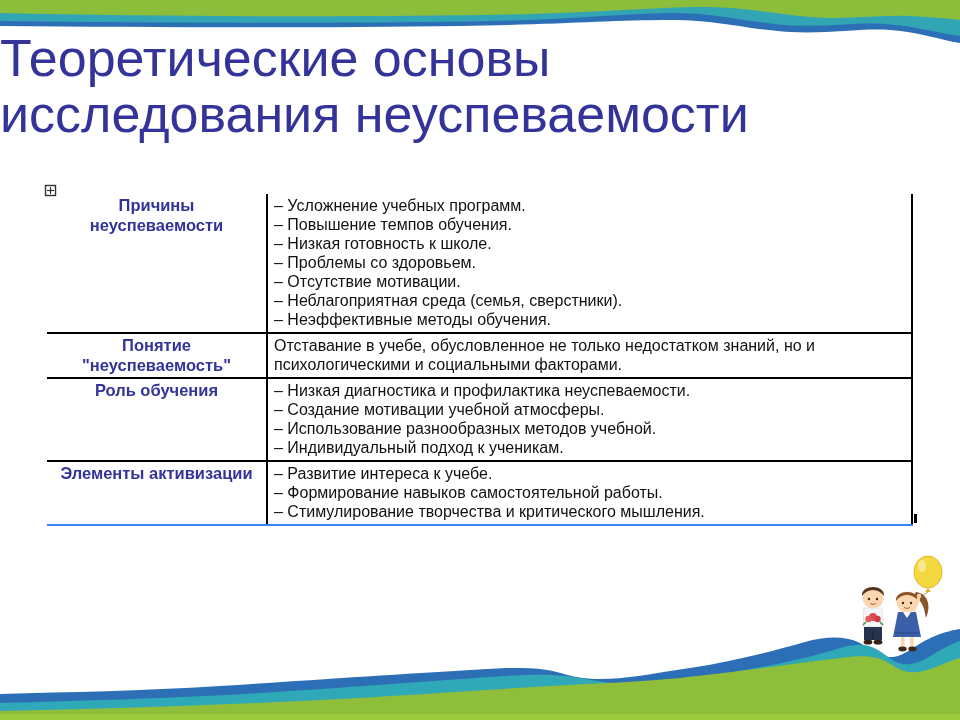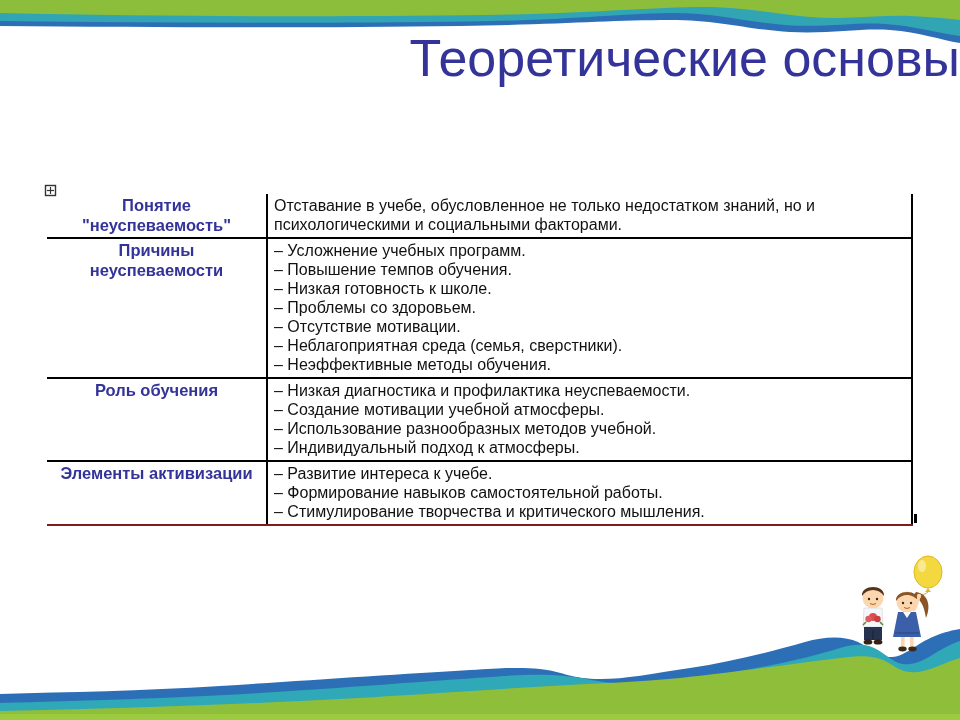--- a/index.html
+++ b/index.html
@@ -1,88 +1,88 @@
 <!DOCTYPE html>
 <html><head>
 <meta charset="utf-8">
 <style>
   html,body{margin:0;padding:0;width:960px;height:720px;overflow:hidden;background:#fff;}
   .slide{position:relative;width:960px;height:720px;background:#ffffff;overflow:hidden;
          font-family:"Liberation Sans", sans-serif;}
   .wave-top{position:absolute;left:0;top:0;width:960px;height:46px;display:block;}
   .wave-bottom{position:absolute;left:0;bottom:0;width:960px;height:104px;display:block;}
   .kids{position:absolute;left:850px;top:552px;width:100px;height:112px;}
-  .title{position:absolute;left:0;top:30px;width:960px;margin:0;text-align:right;
+  .title{position:absolute;left:0;top:30px;width:960px;margin:0;text-align:left;
          font-size:52px;line-height:56px;font-weight:400;color:#333399;letter-spacing:0px;}
   .content-table{position:absolute;left:47px;top:194px;width:866px;border-collapse:collapse;
          table-layout:fixed;}
   .content-table td{vertical-align:top;}
   .label-cell{width:215px;text-align:center;font-weight:bold;color:#333399;
          font-size:16.5px;line-height:20px;white-space:pre-line;padding:1px 2px 2px 2px;}
   .content-cell{border-left:2px solid #000;border-right:2px solid #000;
          font-size:16px;line-height:19px;color:#111;padding:2px 4px 3px 6px;}
   .content-table tr + tr td{border-top:2px solid #000;}
-  .content-table tr:last-child td{border-bottom:2px solid #7f1d1d;}
+  .content-table tr:last-child td{border-bottom:2px solid #3b82f6;}
   .line{white-space:nowrap;}
   .move-handle{position:absolute;left:44px;top:183px;width:13px;height:13px;}
   .resize-handle{position:absolute;left:914px;top:514px;width:3px;height:9px;background:#000;}
   .watermark{position:absolute;left:10px;top:699px;font-size:15px;color:#a9c0d6;
          opacity:.65;letter-spacing:.4px;}
 </style>
 </head>
 <body>
 
 <div class="slide">
 
   <svg class="wave-top" viewBox="0 0 960 46" preserveAspectRatio="none" aria-hidden="true">
     <path fill="#2d6fb7" d="M0,26 C150,27.5 320,28 460,26 C560,24.5 610,20 670,20 C720,20 750,30 790,32 C830,34 860,28 890,30 C920,32 940,40 960,43 L960,0 L0,0 Z"></path>
     <path fill="#31a5b4" d="M0,21 C160,23 330,23.5 470,21.5 C570,20 615,14 670,13 C715,12.5 745,22 785,25 C825,28 855,22 885,24 C915,26 938,33 960,36 L960,0 L0,0 Z"></path>
     <path fill="#8cbe3c" d="M0,13 C180,17 370,17 510,14.5 C590,13 640,8 695,7 C740,6.5 770,13 810,17 C845,20 880,15 910,16 C935,17 950,19 960,20 L960,0 L0,0 Z"></path>
   </svg>
 
-  <h1 class="title"><span>Теоретические основы</span><br></h1>
+  <h1 class="title"><span>Теоретические основы</span><br><span>исследования неуспеваемости</span></h1>
 
   <div class="move-handle">
     <svg viewBox="0 0 13 13" width="13" height="13" aria-hidden="true">
       <rect x="1.5" y="1.5" width="10" height="10" fill="#ffffff" stroke="#333" stroke-width="1.4"></rect>
       <line x1="6.5" y1="3" x2="6.5" y2="10" stroke="#333" stroke-width="1.2"></line>
       <line x1="3" y1="6.5" x2="10" y2="6.5" stroke="#333" stroke-width="1.2"></line>
     </svg>
   </div>
 
   <table class="content-table" id="contentTable">
     <tbody>
-        <tr>
-          <td class="label-cell">Понятие
-"неуспеваемость"</td>
-          <td class="content-cell">
-            <div class="line">Отставание в учебе, обусловленное не только недостатком знаний, но и</div>
-            <div class="line">психологическими и социальными факторами.</div>
-          </td>
-        </tr>
         <tr>
           <td class="label-cell">Причины
 неуспеваемости</td>
           <td class="content-cell">
             <div class="line">– Усложнение учебных программ.</div>
             <div class="line">– Повышение темпов обучения.</div>
             <div class="line">– Низкая готовность к школе.</div>
             <div class="line">– Проблемы со здоровьем.</div>
             <div class="line">– Отсутствие мотивации.</div>
             <div class="line">– Неблагоприятная среда (семья, сверстники).</div>
             <div class="line">– Неэффективные методы обучения.</div>
           </td>
         </tr>
         <tr>
+          <td class="label-cell">Понятие
+"неуспеваемость"</td>
+          <td class="content-cell">
+            <div class="line">Отставание в учебе, обусловленное не только недостатком знаний, но и</div>
+            <div class="line">психологическими и социальными факторами.</div>
+          </td>
+        </tr>
+        <tr>
           <td class="label-cell">Роль обучения</td>
           <td class="content-cell">
             <div class="line">– Низкая диагностика и профилактика неуспеваемости.</div>
             <div class="line">– Создание мотивации учебной атмосферы.</div>
             <div class="line">– Использование разнообразных методов учебной.</div>
-            <div class="line">– Индивидуальный подход к атмосферы.</div>
+            <div class="line">– Индивидуальный подход к ученикам.</div>
           </td>
         </tr>
         <tr>
           <td class="label-cell">Элементы активизации</td>
           <td class="content-cell">
             <div class="line">– Развитие интереса к учебе.</div>
             <div class="line">– Формирование навыков самостоятельной работы.</div>
             <div class="line">– Стимулирование творчества и критического мышления.</div>
           </td>
         </tr>

